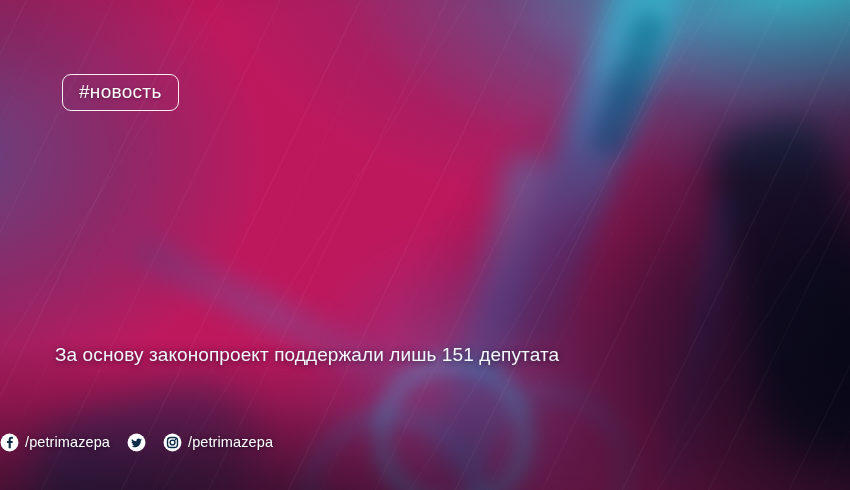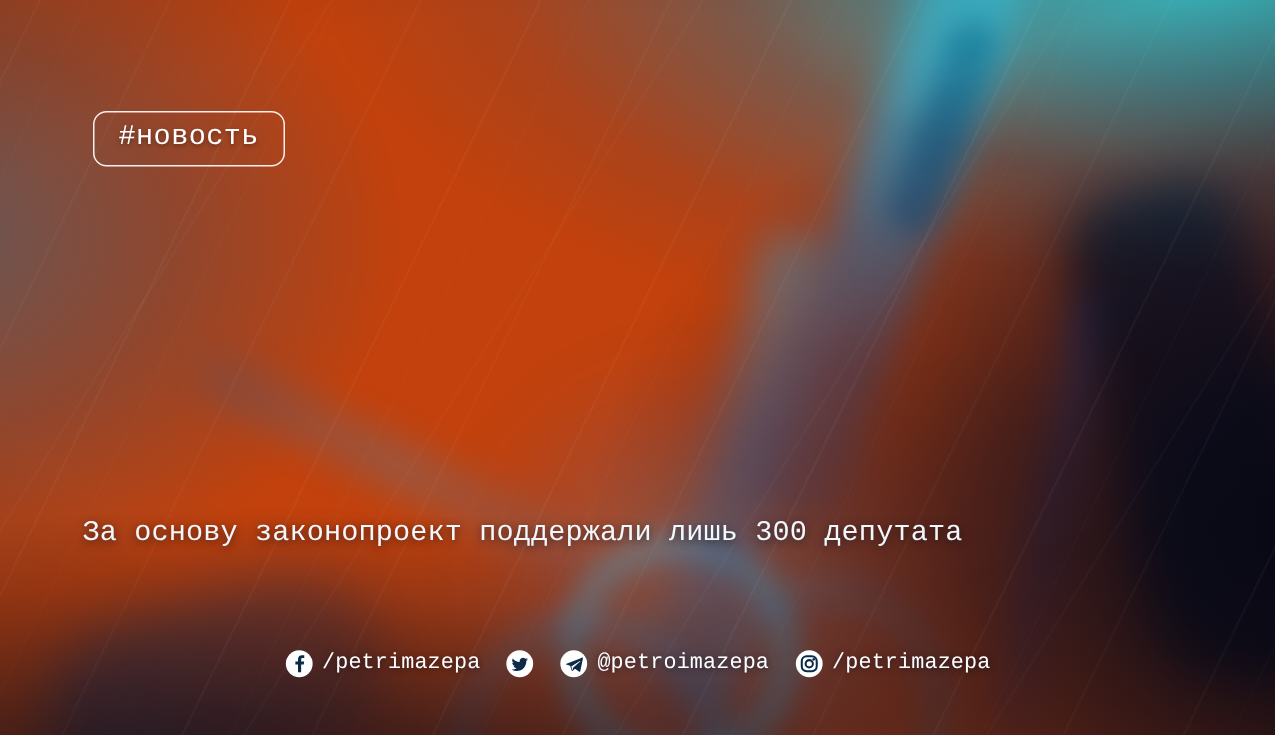--- a/index.html
+++ b/index.html
@@ -6,22 +6,22 @@
   html, body {
     margin: 0;
     padding: 0;
     background: #000;
   }
   .card {
     position: relative;
     width: 850px;
     height: 490px;
     overflow: hidden;
-    font-family: Liberation Mono, monospace;
-    background: #c2410c;
+    font-family: Liberation Sans, sans-serif;
+    background: #be185d;
     user-select: none;
   }
 
   
   .bg-base {
     position: absolute;
     inset: 0;
     background:
       radial-gradient(120% 95% at 88% -12%, #27c6da 0%, #14a7c6 14%, #0f86b0 27%, #0b5f93 42%, #083f६e 58%, transparent 76%),
       linear-gradient(128deg, #0e5c88 0%, #0d5581 18%, #0b4a78 34%, #0a3a63 50%, #09294a 66%, #081a33 82%, #060e1f 100%);
@@ -236,21 +236,21 @@
     letter-spacing: .1px;
     text-shadow: 0 1px 6px rgba(0,12,30,.6);
   }
 
   .socials {
     position: absolute;
     left: 0;
     right: 0;
     top: 433px;
     display: flex;
-    justify-content: center;
+    justify-content: flex-start;
     align-items: center;
     gap: 17px;
   }
   .social {
     display: flex;
     align-items: center;
     gap: 6px;
     text-decoration: none;
     white-space: nowrap;
   }
@@ -293,46 +293,39 @@
   <div class="bg-dark-bottom"></div>
   <div class="streaks"></div>
   <div class="streaks2"></div>
   <div class="vignette"></div>
 
   <div class="content">
 
     <div class="badge">#новость</div>
 
 
-    <div class="subtitle">За основу законопроект поддержали лишь 300 депутата</div>
+    <div class="subtitle">За основу законопроект поддержали лишь 151 депутата</div>
 
     <div class="socials">
 
       <div class="social">
         <svg class="ico" viewBox="0 0 24 24">
           <circle cx="12" cy="12" r="11.3" fill="#ffffff"></circle>
           <path d="M13.6 19.2v-6.6h2.2l.33-2.57h-2.53V8.39c0-.74.21-1.25 1.27-1.25h1.35V4.84c-.23-.03-1.04-.1-1.97-.1-1.95 0-3.28 1.19-3.28 3.37v1.92H8.74v2.57h2.19v6.6z" fill="#0b2b47"></path>
         </svg>
         <span class="handle">/petrimazepa</span>
       </div>
 
       <div class="social">
         <svg class="ico" viewBox="0 0 24 24">
           <circle cx="12" cy="12" r="11.3" fill="#ffffff"></circle>
           <path d="M18.9 8.3c-.5.23-1.05.38-1.62.45.58-.35 1.03-.9 1.24-1.56-.55.32-1.15.56-1.79.68a2.82 2.82 0 0 0-4.8 2.57A8 8 0 0 1 6.1 7.49a2.82 2.82 0 0 0 .87 3.76c-.46-.02-.9-.14-1.28-.35v.03a2.82 2.82 0 0 0 2.26 2.76c-.41.11-.85.13-1.27.05a2.82 2.82 0 0 0 2.63 1.96 5.66 5.66 0 0 1-4.18 1.17 7.98 7.98 0 0 0 4.33 1.27c5.2 0 8.04-4.3 8.04-8.04l-.01-.37c.55-.4 1.03-.9 1.41-1.47z" fill="#0b2b47"></path>
         </svg>
       </div>
 
-      <div class="social">
-        <svg class="ico" viewBox="0 0 24 24">
-          <circle cx="12" cy="12" r="11.3" fill="#ffffff"></circle>
-          <path d="M18.4 7.1 5.9 11.93c-.62.25-.62.6-.11.75l3.2 1 1.24 3.8c.15.41.08.57.51.57.33 0 .48-.15.66-.33l1.6-1.55 3.32 2.45c.61.34 1.05.16 1.2-.57l2.18-10.27c.22-.89-.34-1.3-.93-1.03zM9.94 14.3l7.2-4.54c.36-.22.69-.1.42.14l-6.17 5.57-.24 2.56z" fill="#0b2b47"></path>
-        </svg>
-        <span class="handle">@petroimazepa</span>
-      </div>
 
       <div class="social">
         <svg class="ico" viewBox="0 0 24 24">
           <circle cx="12" cy="12" r="11.3" fill="#ffffff"></circle>
           <rect x="5.7" y="5.7" width="12.6" height="12.6" rx="4.1" ry="4.1" fill="none" stroke="#0b2b47" stroke-width="1.75"></rect>
           <circle cx="12" cy="12" r="3.05" fill="none" stroke="#0b2b47" stroke-width="1.75"></circle>
           <circle cx="15.75" cy="8.3" r="1.08" fill="#0b2b47"></circle>
         </svg>
         <span class="handle">/petrimazepa</span>
       </div>

